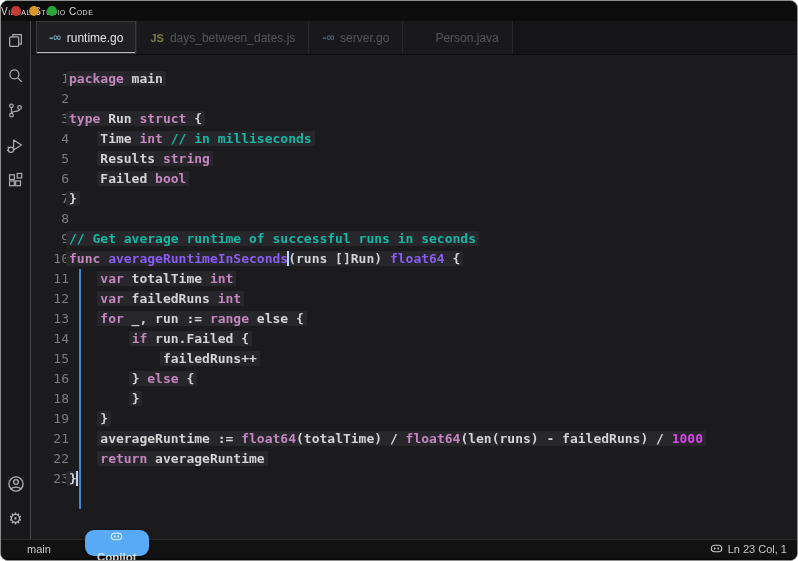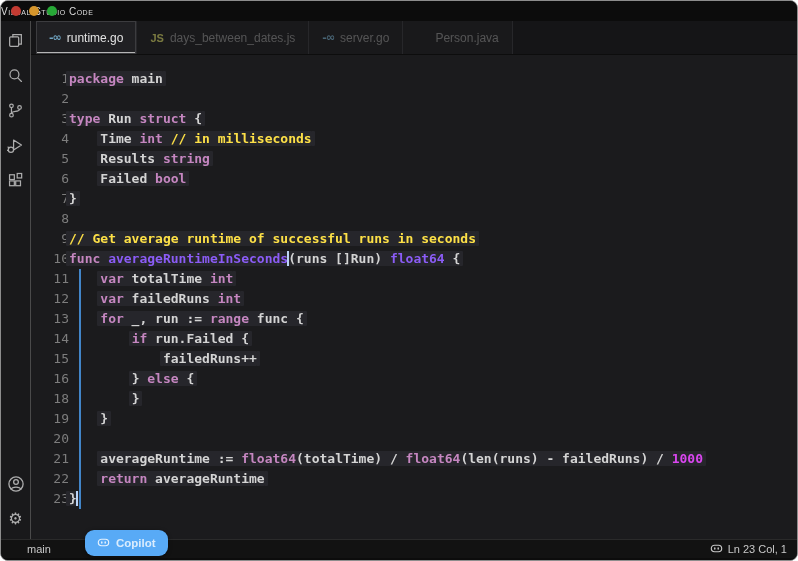--- a/index.html
+++ b/index.html
@@ -32,32 +32,32 @@
   .ticon{display:flex;align-items:center;}
   .go-ic{color:#6fa3c0;font-size:11px;font-weight:bold;letter-spacing:-1px;font-family:"DejaVu Sans",sans-serif;}
   .js-ic{color:#c9c95f;font-size:11px;font-weight:bold;font-family:"Liberation Sans",sans-serif;}
   
   .code{flex:1;position:relative;padding-top:14px;overflow:hidden;background:#1b1b1d;
         font-family:"DejaVu Sans Mono",monospace;font-size:13px;font-weight:bold;line-height:20px;}
   .line{display:flex;height:20px;white-space:pre;}
   .ln{width:38px;text-align:right;color:#7d7d7d;font-weight:normal;flex:none;}
   .lc{}
   .content{background:#26262b;box-shadow:3px 0 0 #26262b,-3px 0 0 #26262b;border-radius:1px;}
-  .k{color:#C586C0;} .f{color:#8b5cf6;} .t{color:#D4D4D4;} .c{color:#fde047;} .n{color:#d946ef;}
+  .k{color:#C586C0;} .f{color:#8b5cf6;} .t{color:#D4D4D4;} .c{color:#14b8a6;} .n{color:#d946ef;}
   .cursor{display:inline-block;width:2px;height:15px;background:#bcd4f5;vertical-align:text-bottom;margin:0 -1px;}
   .guide{position:absolute;left:48px;top:214px;width:2px;height:240px;background:#4285c8;}
   
   .statusbar{height:18px;background:#121212;border-top:1px solid #2a2a2a;display:flex;align-items:center;
              justify-content:space-between;padding:0 10px;font-size:11px;color:#c8c8c8;flex:none;}
   .sb-left,.sb-right,.sb-item{display:flex;align-items:center;gap:5px;cursor:pointer;}
   .window-bottom{height:3px;background:#0c0c0c;}
   
   .copilot{position:absolute;left:84px;bottom:4px;height:26px;padding:0 12px;background:#58aaf6;
            border-radius:9px;display:flex;align-items:center;gap:6px;color:rgba(255,255,255,.78);
-           font-size:11.5px;font-weight:bold;box-shadow:0 1px 4px rgba(0,0,0,.45);z-index:5;cursor:pointer;}
+           font-size:11.5px;font-weight:bold;box-shadow:0 1px 4px rgba(0,0,0,.45);z-index:5;cursor:pointer;flex-direction:column;}
 </style>
 </head>
 <body>
 
 <div class="window">
   <div class="titlebar">
     <div class="lights" id="lights">
         <div class="light" style="background: rgb(195, 59, 50);"></div>
         <div class="light" style="background: rgb(214, 150, 44);"></div>
         <div class="light" style="background: rgb(39, 168, 54);"></div>
@@ -171,27 +171,26 @@
           <div class="line"><span class="ln">3</span><span class="lc"><span class="content"><span class="k">type</span><span class="t"> Run </span><span class="k">struct</span><span class="t"> {</span></span></span></div>
           <div class="line"><span class="ln">4</span><span class="lc">    <span class="content"><span class="t">Time </span><span class="k">int</span><span class="t"> </span><span class="c">// in milliseconds</span></span></span></div>
           <div class="line"><span class="ln">5</span><span class="lc">    <span class="content"><span class="t">Results </span><span class="k">string</span></span></span></div>
           <div class="line"><span class="ln">6</span><span class="lc">    <span class="content"><span class="t">Failed </span><span class="k">bool</span></span></span></div>
           <div class="line"><span class="ln">7</span><span class="lc"><span class="content"><span class="t">}</span></span></span></div>
           <div class="line"><span class="ln">8</span><span class="lc"></span></div>
           <div class="line"><span class="ln">9</span><span class="lc"><span class="content"><span class="c">// Get average runtime of successful runs in seconds</span></span></span></div>
           <div class="line"><span class="ln">10</span><span class="lc"><span class="content"><span class="k">func</span><span class="t"> </span><span class="f">averageRuntimeInSeconds</span><span class="cursor"></span><span class="t">(runs []Run) </span><span class="f">float64</span><span class="t"> {</span></span></span></div>
           <div class="line"><span class="ln">11</span><span class="lc">    <span class="content"><span class="k">var</span><span class="t"> totalTime </span><span class="k">int</span></span></span></div>
           <div class="line"><span class="ln">12</span><span class="lc">    <span class="content"><span class="k">var</span><span class="t"> failedRuns </span><span class="k">int</span></span></span></div>
-          <div class="line"><span class="ln">13</span><span class="lc">    <span class="content"><span class="k">for</span><span class="t"> _, run := </span><span class="k">range</span><span class="t"> func {</span></span></span></div>
+          <div class="line"><span class="ln">13</span><span class="lc">    <span class="content"><span class="k">for</span><span class="t"> _, run := </span><span class="k">range</span><span class="t"> else {</span></span></span></div>
           <div class="line"><span class="ln">14</span><span class="lc">        <span class="content"><span class="k">if</span><span class="t"> run.Failed {</span></span></span></div>
           <div class="line"><span class="ln">15</span><span class="lc">            <span class="content"><span class="t">failedRuns++</span></span></span></div>
           <div class="line"><span class="ln">16</span><span class="lc">        <span class="content"><span class="t">} </span><span class="k">else</span><span class="t"> {</span></span></span></div>
           <div class="line"><span class="ln">18</span><span class="lc">        <span class="content"><span class="t">}</span></span></span></div>
           <div class="line"><span class="ln">19</span><span class="lc">    <span class="content"><span class="t">}</span></span></span></div>
-          <div class="line"><span class="ln">20</span><span class="lc"></span></div>
           <div class="line"><span class="ln">21</span><span class="lc">    <span class="content"><span class="t">averageRuntime := </span><span class="k">float64</span><span class="t">(totalTime) / </span><span class="k">float64</span><span class="t">(len(runs) - failedRuns) / </span><span class="n">1000</span></span></span></div>
           <div class="line"><span class="ln">22</span><span class="lc">    <span class="content"><span class="k">return</span><span class="t"> averageRuntime</span></span></span></div>
           <div class="line"><span class="ln">23</span><span class="lc"><span class="content"><span class="t">}</span><span class="cursor"></span></span></span></div>
         </div>
     </div>
   </div>
 
   <div class="statusbar">
     <div class="sb-left">
       <div class="sb-item">

